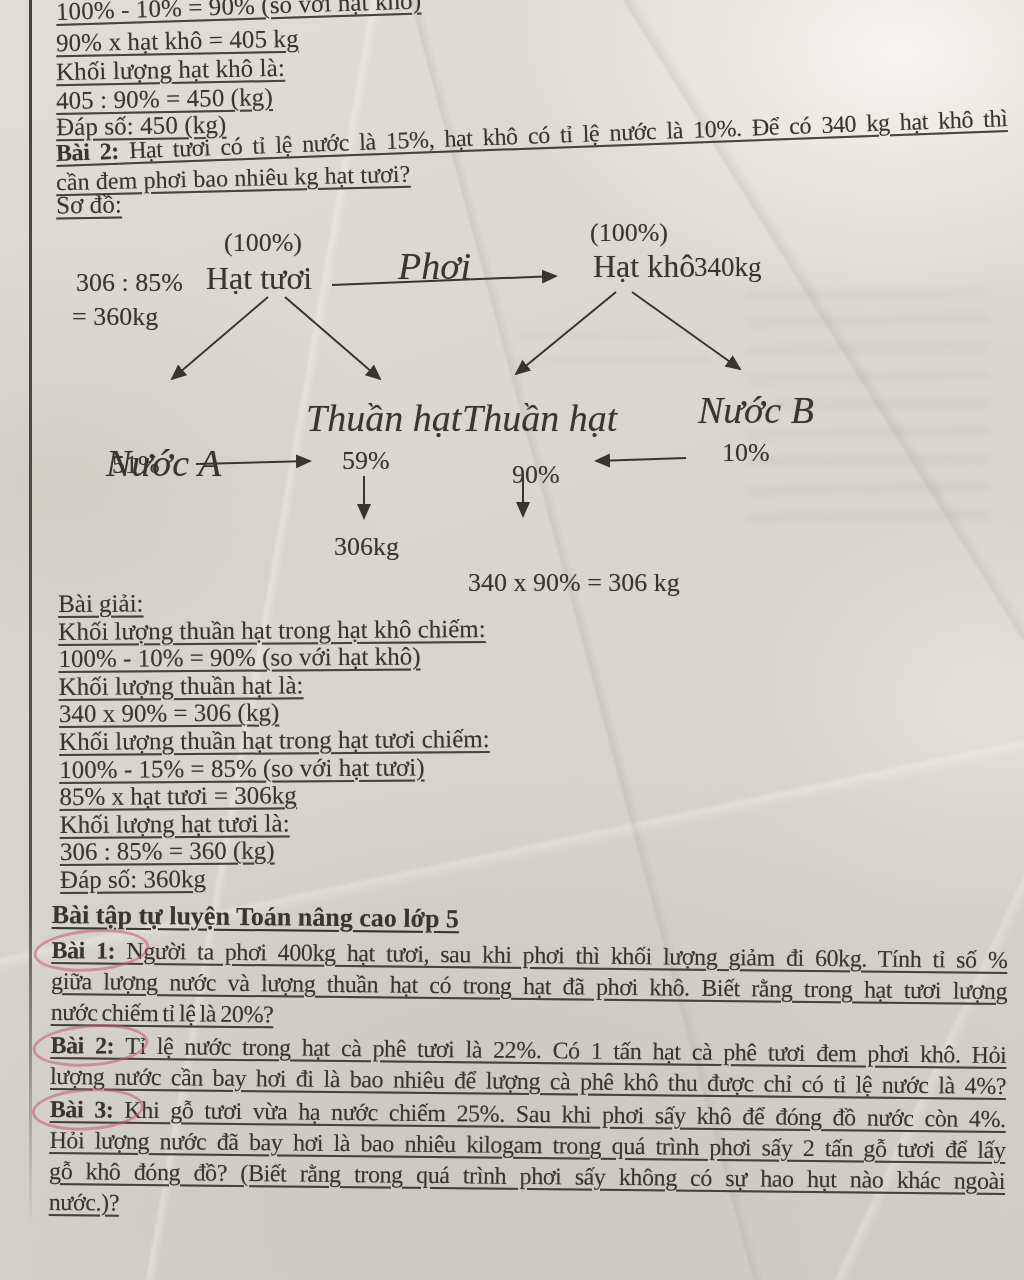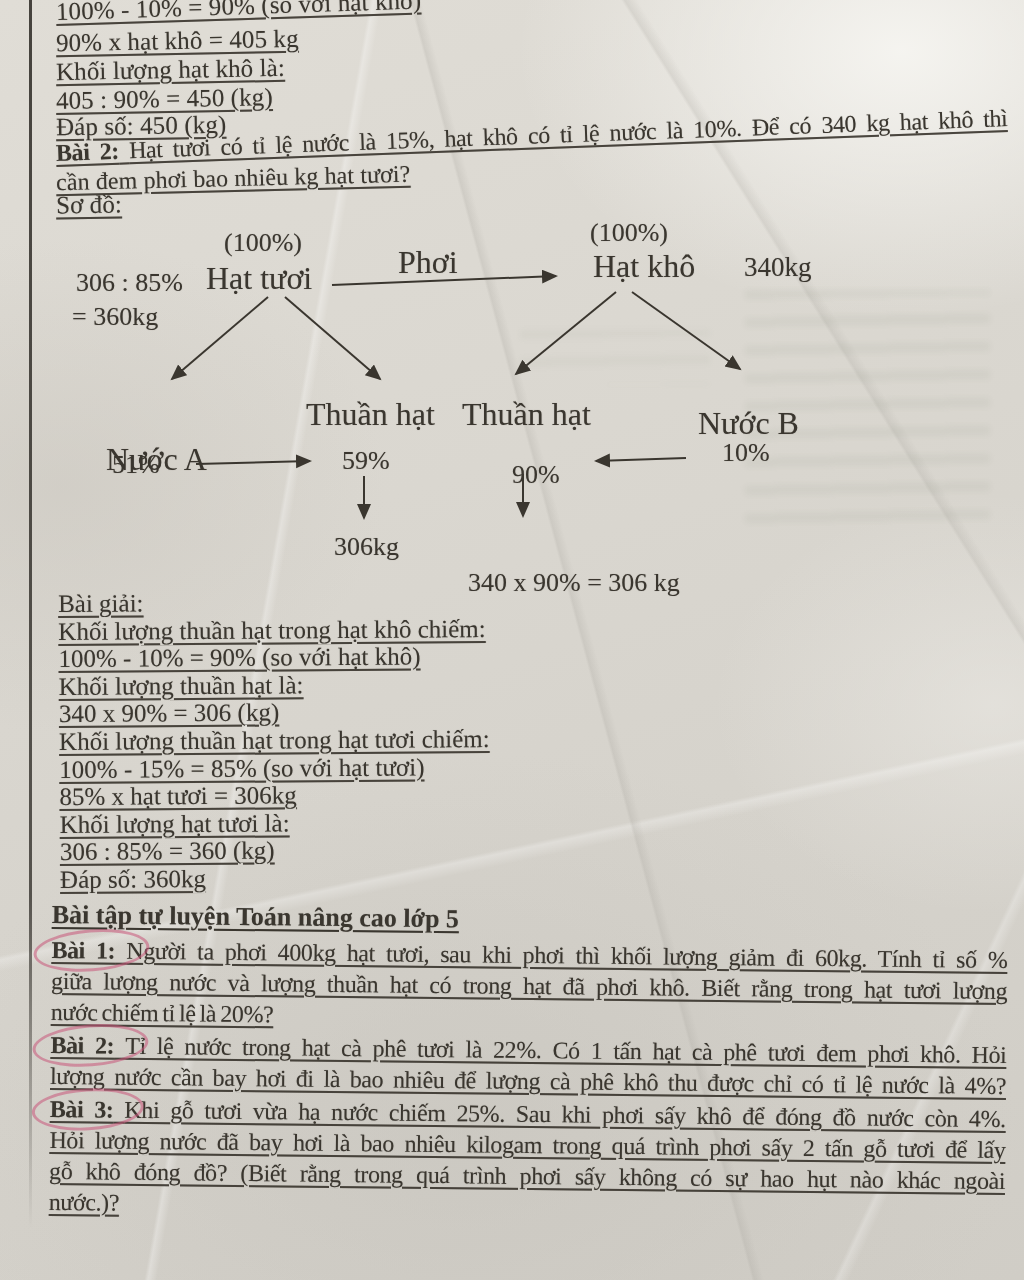--- a/index.html
+++ b/index.html
@@ -41,21 +41,21 @@
   .just{ white-space:normal; text-align:justify; text-align-last:justify; }
 
   .pline{ position:absolute; left:56px; width:952px; font-size:24px; letter-spacing:-.4px;
           word-spacing:-1.5px; text-shadow:0 0 1px rgba(58,54,47,.35); }
 
   
   #diagram{ position:absolute; left:0; top:212px; width:1024px; height:368px; }
   #diagram svg{ position:absolute; inset:0; }
   .dg{ position:absolute; white-space:nowrap; text-shadow:0 0 1px rgba(58,54,47,.35); }
   .dg-name{ font-size:32px; }
-  .dg-sub{ font-size:32px; }
+  .dg-sub{ font-size:38px;font-style:italic; }
   .dg-pct{ font-size:26px; }
 
   
   #solution{ position:absolute; left:58px; top:590px; transform:rotate(-.4deg);
              transform-origin:0 0; font-size:25px; }
   .sol-line{ display:block; line-height:27.6px; white-space:nowrap;
              text-shadow:0 0 1px rgba(58,54,47,.35); }
 
   
   #practice{ position:absolute; left:52px; top:899px; width:956px; transform:rotate(.6deg);
@@ -114,25 +114,25 @@
         <line x1="523" y1="262" x2="523" y2="304" marker-end="url(#ah)"></line>
       </g>
     </svg>
     <span class="dg dg-pct" style="left:76px; top:56px;">306 : 85%</span>
     <span class="dg dg-pct" style="left:72px; top:90px;font-family:Liberation Serif, serif;">= 360kg</span>
     <span class="dg dg-pct" style="left:224px; top:16px;">(100%)</span>
     <span class="dg dg-name" style="left:206px; top:48px;">Hạt tươi</span>
     <span class="dg dg-sub" style="left:398px; top:32px;">Phơi</span>
     <span class="dg dg-pct" style="left:590px; top:6px;">(100%)</span>
     <span class="dg dg-name" style="left:577px; top:36px;margin-left:16px;">Hạt khô</span>
-    <span class="dg" style="left:744px; top:40px; font-size:27px;">340kg</span>
+    <span class="dg" style="left:694px; top:40px; font-size:27px;">340kg</span>
     <span class="dg dg-sub" style="left:106px; top:193px;margin-top:36px;">Nước A</span>
     <span class="dg dg-sub" style="left:306px; top:184px;">Thuần hạt</span>
     <span class="dg dg-sub" style="left:462px; top:184px;">Thuần hạt</span>
-    <span class="dg dg-sub" style="left:698px; top:176px;margin-top:17px;">Nước B</span>
+    <span class="dg dg-sub" style="left:698px; top:176px;">Nước B</span>
     <span class="dg dg-pct" style="left:112px; top:238px;">51%</span>
     <span class="dg dg-pct" style="left:342px; top:234px;">59%</span>
     <span class="dg dg-pct" style="left:512px; top:248px;">90%</span>
     <span class="dg dg-pct" style="left:722px; top:226px;">10%</span>
     <span class="dg dg-pct" style="left:334px; top:320px;">306kg</span>
     <span class="dg dg-pct" style="left:468px; top:316px;margin-top:40px;">340 x 90% = 306 kg</span>
   </div>
 
   <div id="solution">
     <span class="sol-line u">Bài giải:</span>

